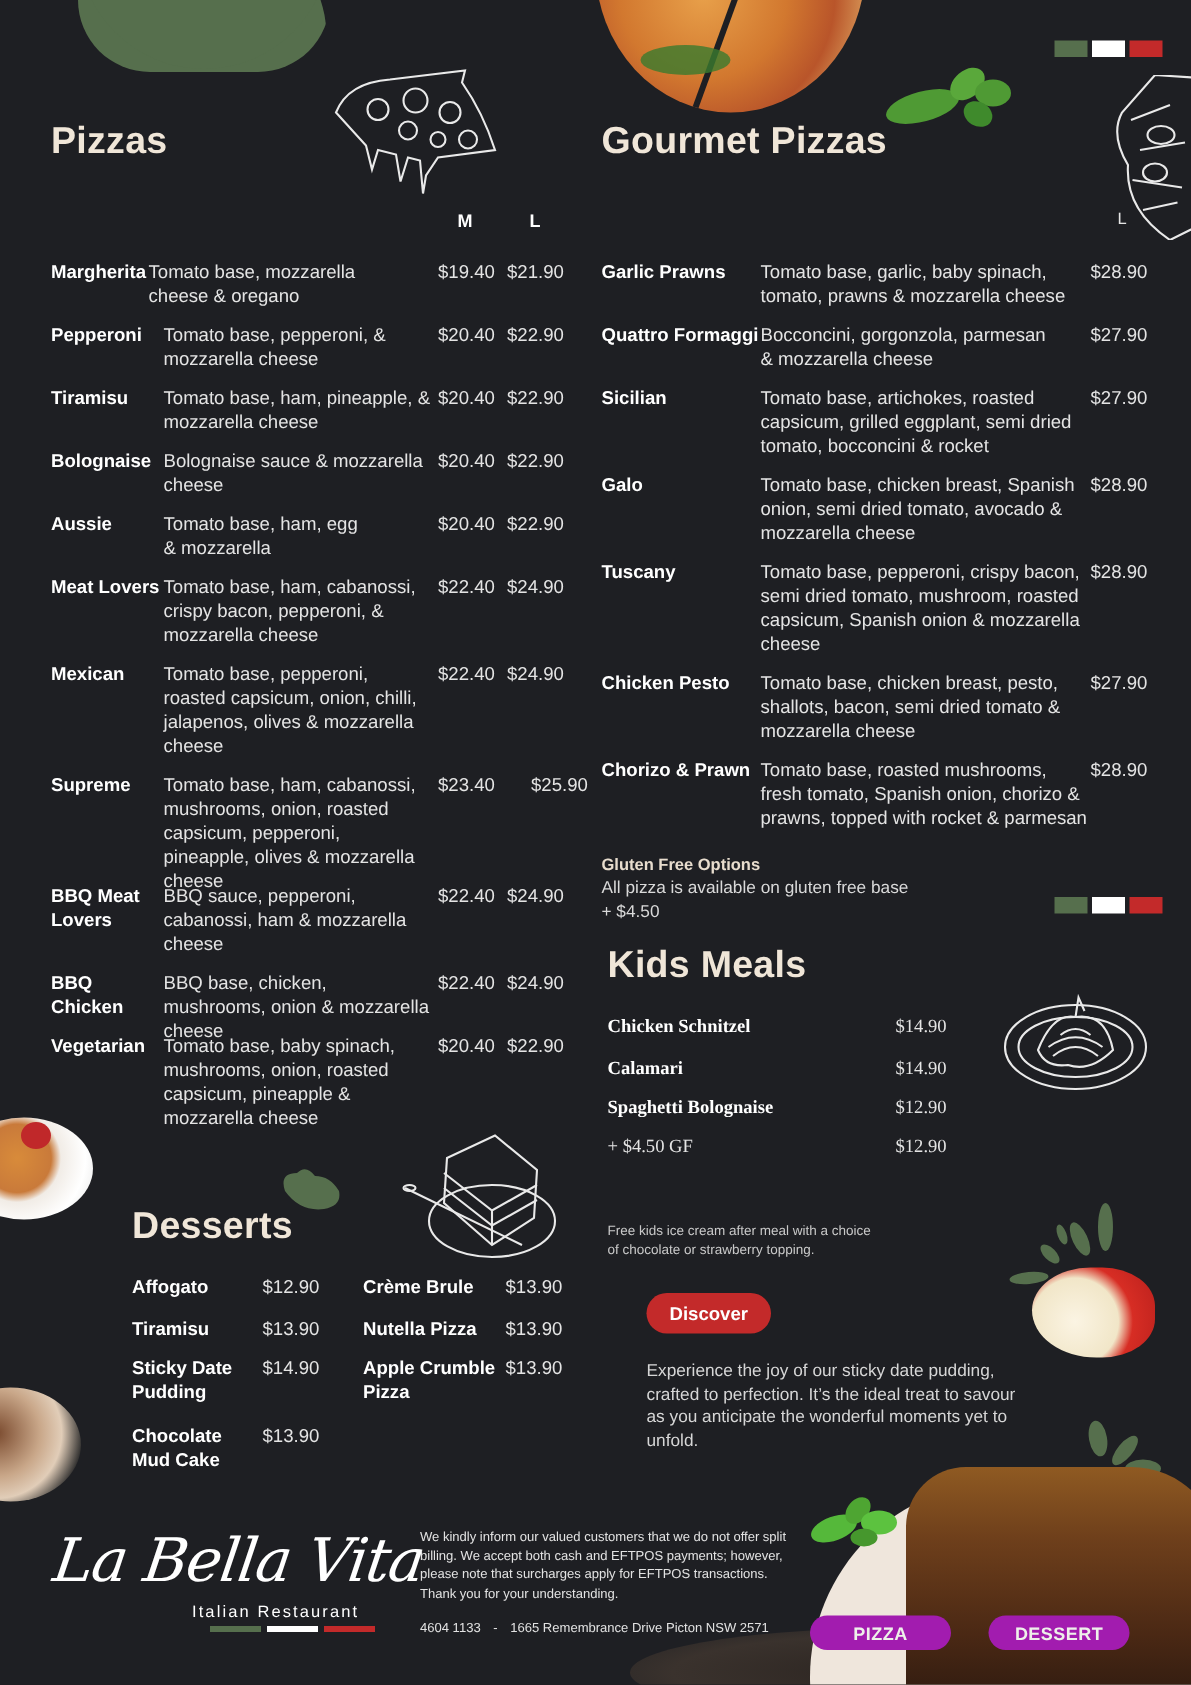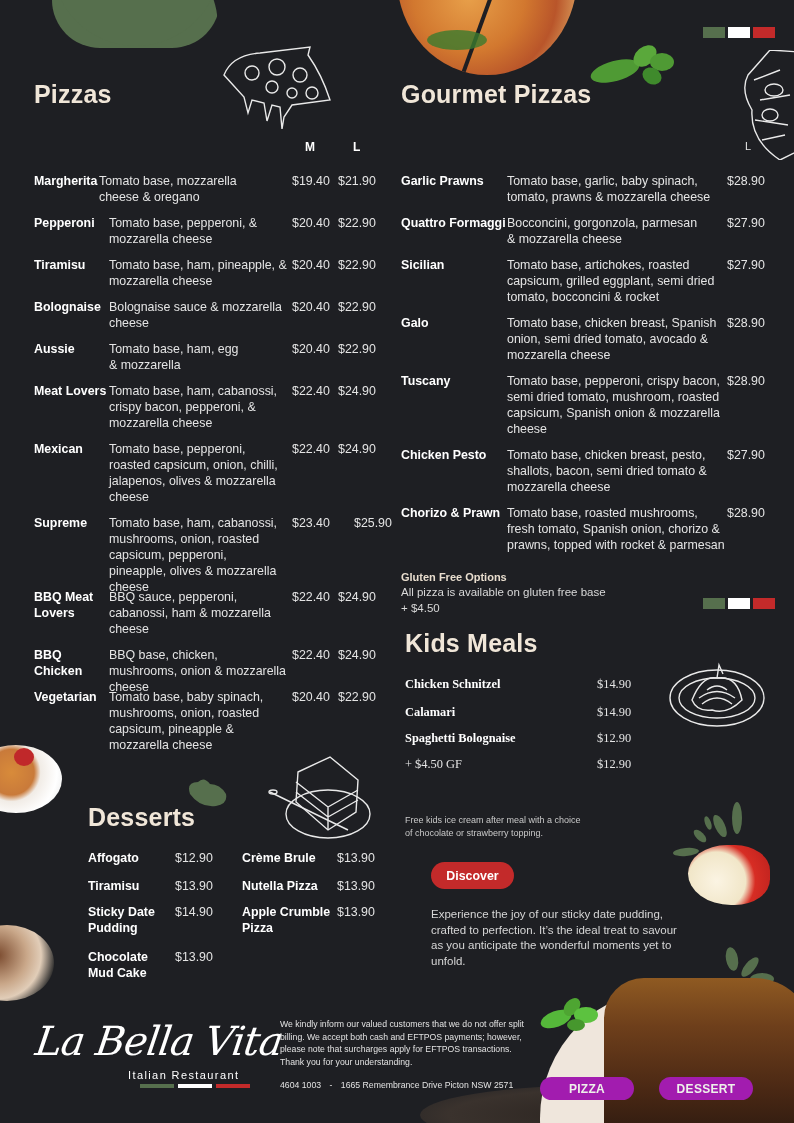--- a/index.html
+++ b/index.html
@@ -350,19 +350,19 @@
 <div class="abs logo-script">La Bella Vita</div>
 <div class="abs logo-sub">Italian Restaurant</div>
 <div class="abs logo-flag">
   <span style="background:#566f4d;"></span>
     <span style="background:#ffffff;"></span>
     <span style="background:#c32a2a;"></span>
 </div>
 
 <div class="abs notice">We kindly inform our valued customers that we do not offer split billing. We accept both cash and EFTPOS payments; however, please note that surcharges apply for EFTPOS transactions. Thank you for your understanding.</div>
 <div class="abs contact">
-  <span>4604 1003</span>
+  <span>4604 1133</span>
   <span style="margin:0 6px;">-</span>
   <span>1665 Remembrance Drive Picton NSW 2571</span>
 </div>
 
 <button class="abs nav-btn" style="left:540px; top:1077px; width:94px;">PIZZA</button>
 <button class="abs nav-btn" style="left:659px; top:1077px; width:94px;">DESSERT</button>
 
 </body></html>

